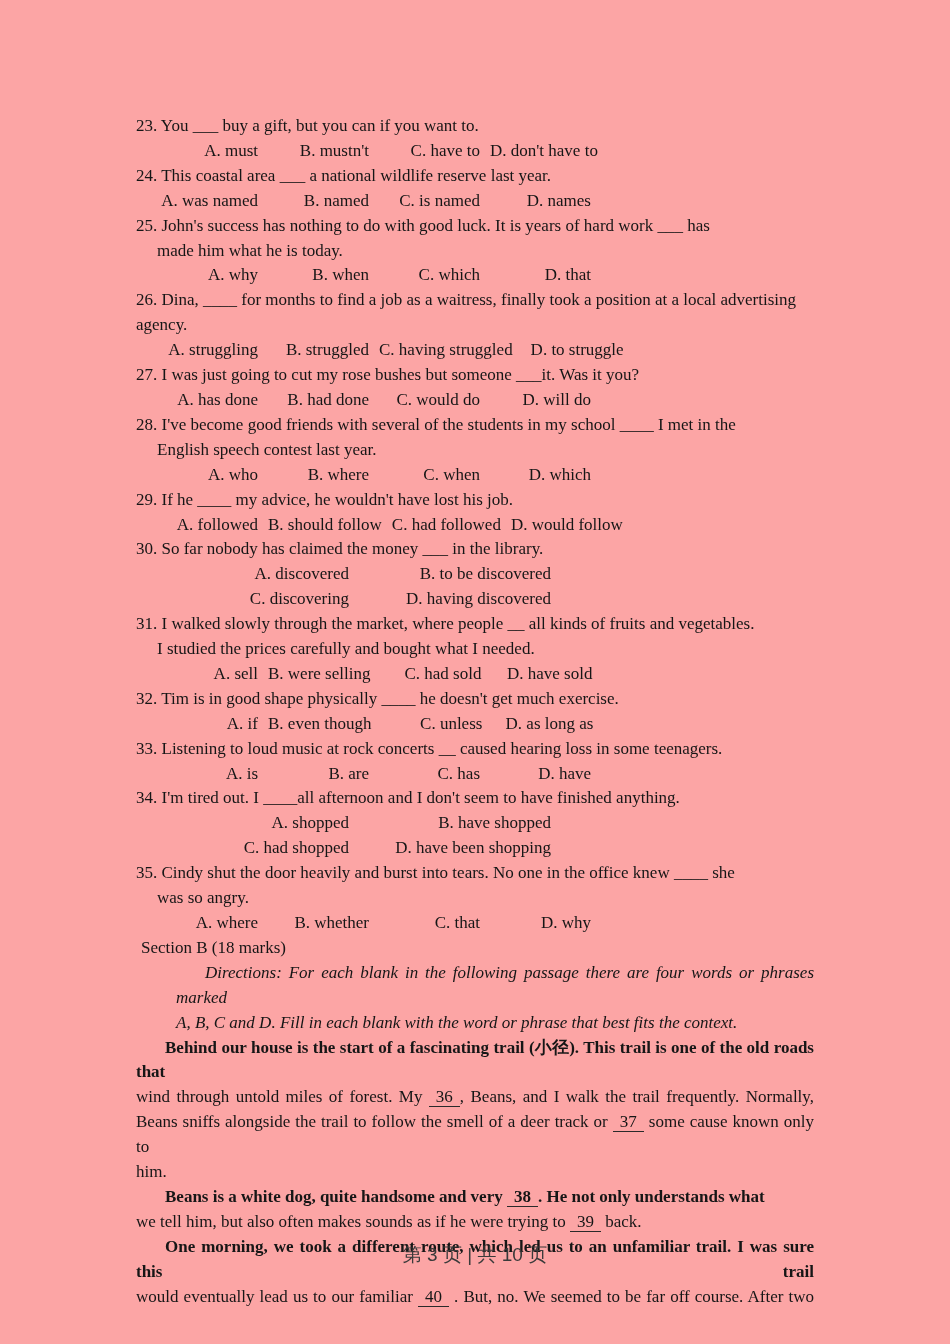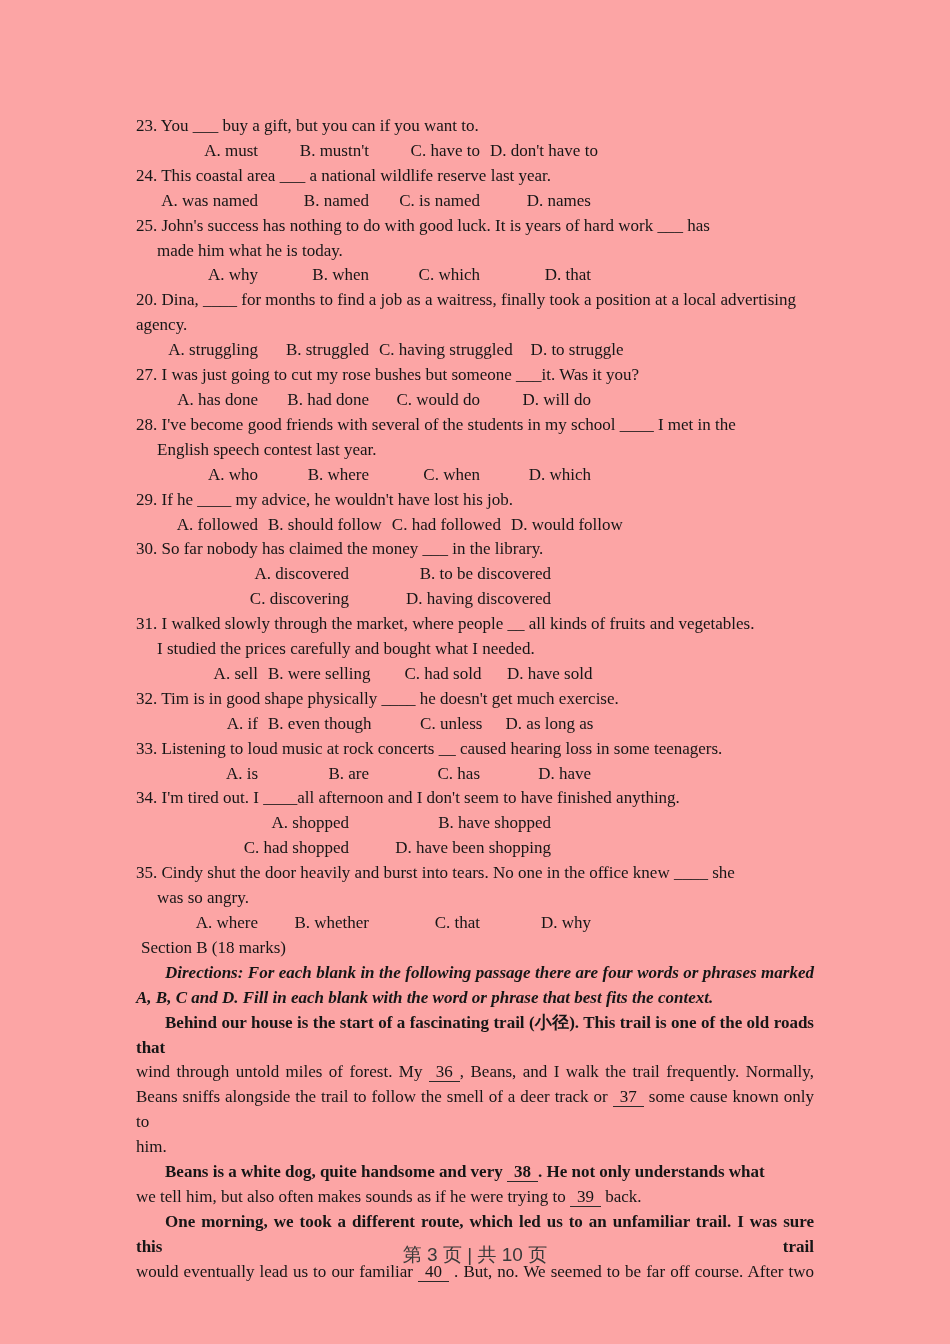--- a/index.html
+++ b/index.html
@@ -10,21 +10,21 @@
     font-family:"Liberation Serif","DejaVu Serif",serif;
     font-size:17px;line-height:24.9px;
     color:#161616;
     overflow:hidden;
   }
   .content{position:absolute;left:136px;top:114px;width:678px;}
   .line{min-height:24.9px;}
   .ind1{padding-left:21px;}
   .tindent{text-indent:29px;font-weight:bold;}
   .fill{text-align:justify;text-align-last:justify;}
-  .dir{font-weight:bold;font-style:italic;}
+  .dir{font-weight:normal;font-style:italic;margin-left:40px;}
   .sec-heading{font-weight:normal;padding-left:5px;min-height:24.9px;}
   .opts{padding-left:21px;display:flex;text-align:right;}
   .opt{min-width:101px;margin-right:10px;white-space:nowrap;}
   .opt.wide{min-width:192px;}
   .blank{border-bottom:1.2px solid #2a2a2a;padding:0 7px;}
   .footer{
     position:absolute;left:0;right:0;top:1243px;
     text-align:center;
     font-family:"Liberation Sans","DejaVu Sans",sans-serif;
     font-size:19px;color:#3a3a3a;
@@ -58,21 +58,21 @@
           <div class="line">25. John's success has nothing to do with good luck. It is years of hard work ___ has</div>
           <div class="line ind1">made him what he is today.</div>
           <div class="opts">
             <span class="opt">A. why</span>
             <span class="opt">B. when</span>
             <span class="opt">C. which</span>
             <span class="opt">D. that</span>
           </div>
         </div>
         <div class="qblock">
-          <div class="line">20. Dina, ____ for months to find a job as a waitress, finally took a position at a local advertising</div>
+          <div class="line">26. Dina, ____ for months to find a job as a waitress, finally took a position at a local advertising</div>
           <div class="line">agency.</div>
           <div class="opts">
             <span class="opt">A. struggling</span>
             <span class="opt">B. struggled</span>
             <span class="opt">C. having struggled</span>
             <span class="opt">D. to struggle</span>
           </div>
         </div>
         <div class="qblock">
           <div class="line">27. I was just going to cut my rose bushes but someone ___it. Was it you?</div>

